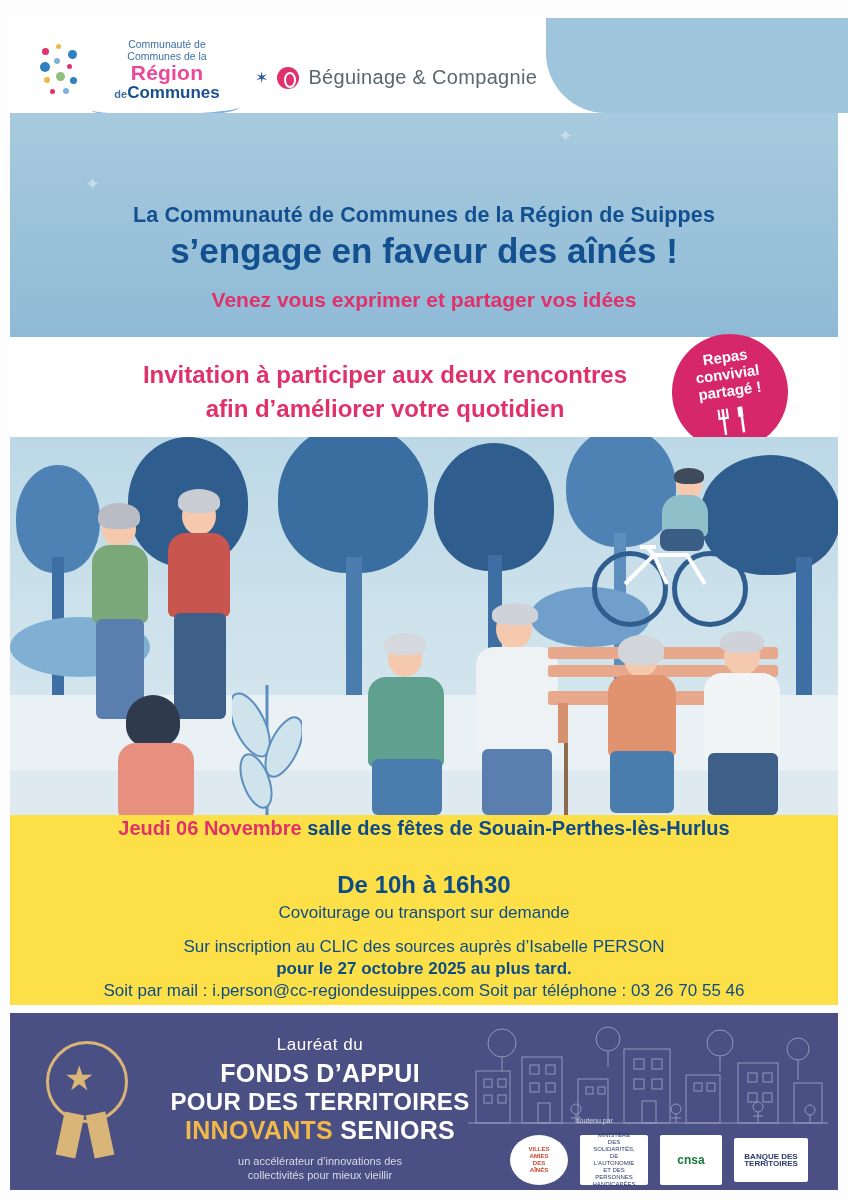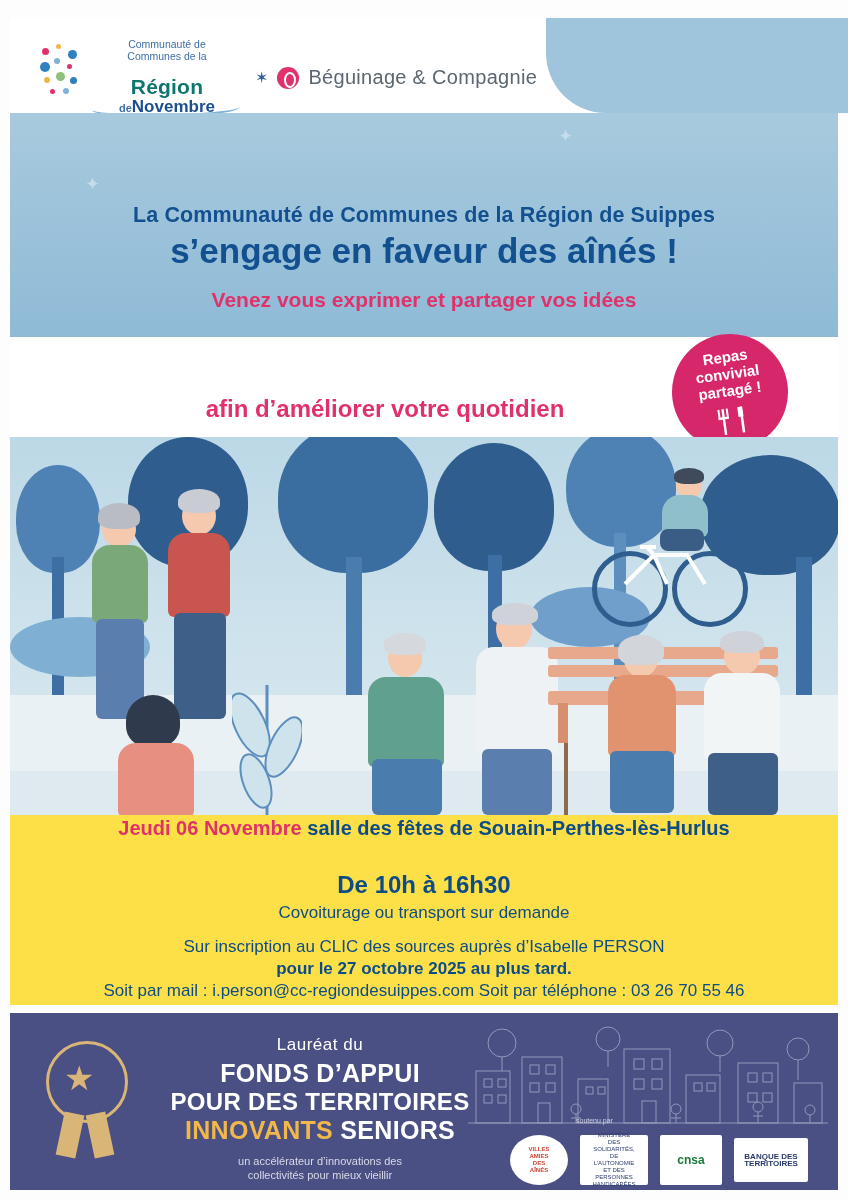--- a/index.html
+++ b/index.html
@@ -8,21 +8,21 @@
 
   
   .header{position:absolute;left:10px;top:18px;width:828px;height:95px;background:#ffffff;}
   .hdr-blue{position:absolute;left:536px;top:0;width:302px;height:95px;background:#9fc5dd;
             border-bottom-left-radius:60px;}
   .logo-cc{position:absolute;left:30px;top:20px;width:200px;height:70px;}
   .logo-dots{position:absolute;left:0;top:6px;width:56px;height:58px;}
   .logo-dots i{position:absolute;border-radius:50%;display:block;}
   .logo-txt{position:absolute;left:52px;top:0;width:150px;text-align:center;color:#1a4e8a;}
   .logo-l1{font-size:10.5px;line-height:12px;color:#3d6fa5;}
-  .logo-l2{font-size:21px;line-height:22px;font-weight:bold;color:#0f766e;letter-spacing:.2px;margin-top:14px;}
+  .logo-l2{font-size:21px;line-height:22px;font-weight:bold;color:#ec4899;letter-spacing:.2px;}
   .logo-l3{font-size:17px;line-height:18px;font-weight:bold;color:#1b4f8f;}
   .logo-l3 em{font-style:normal;font-size:11px;color:#3d6fa5;}
   .swoosh{position:absolute;left:52px;top:62px;width:148px;height:14px;
           border-bottom:3px solid #7fb2d8;border-radius:0 0 60% 40%;}
   .beg{position:absolute;left:245px;top:48px;display:flex;align-items:center;gap:9px;}
   .beg-star{color:#2f5d9e;font-size:16px;}
   .beg-dot{width:22px;height:22px;border-radius:50%;background:#e0316b;display:inline-block;position:relative;}
   .beg-dot::after{content:"";position:absolute;left:7px;top:5px;width:8px;height:12px;
         border:2px solid #fff;border-radius:50% 50% 50% 50%;}
   .beg-txt{font-size:20px;color:#5b6670;letter-spacing:.3px;}
@@ -118,41 +118,42 @@
         <i style="left:4px;top:33px;width:6px;height:6px;background:#f0b74a;"></i>
         <i style="left:16px;top:28px;width:9px;height:9px;background:#8ec07c;"></i>
         <i style="left:30px;top:33px;width:7px;height:7px;background:#2f7fc1;"></i>
         <i style="left:10px;top:45px;width:5px;height:5px;background:#e0316b;"></i>
         <i style="left:23px;top:44px;width:6px;height:6px;background:#7fb2d8;"></i>
       </div>
       <div class="logo-txt">
         <div class="logo-l1">Communauté de</div>
         <div class="logo-l1">Communes de la</div>
         <div class="logo-l2">Région</div>
-        <div class="logo-l3"><em>de</em><span>Novembre</span></div>
+        <div class="logo-l3"><em>de</em><span>Communes</span></div>
       </div>
       <div class="swoosh"></div>
     </div>
 
     <div class="beg">
       <span class="beg-star">✶</span>
       <span class="beg-dot"></span>
       <span class="beg-txt">Béguinage &amp; Compagnie</span>
     </div>
   </div>
 
   <div class="hero">
     <span class="star" style="left:75px;top:60px;">✦</span>
     <span class="star" style="left:548px;top:12px;">✦</span>
     <div class="h1">La Communauté de Communes de la Région de Suippes</div>
     <div class="h2">s’engage en faveur des aînés !</div>
     <div class="h3">Venez vous exprimer et partager vos idées</div>
   </div>
 
   <div class="invite">
+    <div class="inv1">Invitation à participer aux deux rencontres</div>
     <div class="inv2">afin d’améliorer votre quotidien</div>
   </div>
 
   <div class="badge">
     <div class="bt">
       <div>Repas</div>
       <div>convivial</div>
       <div>partagé !</div>
     </div>
     <svg class="cut" viewBox="0 0 40 30">

